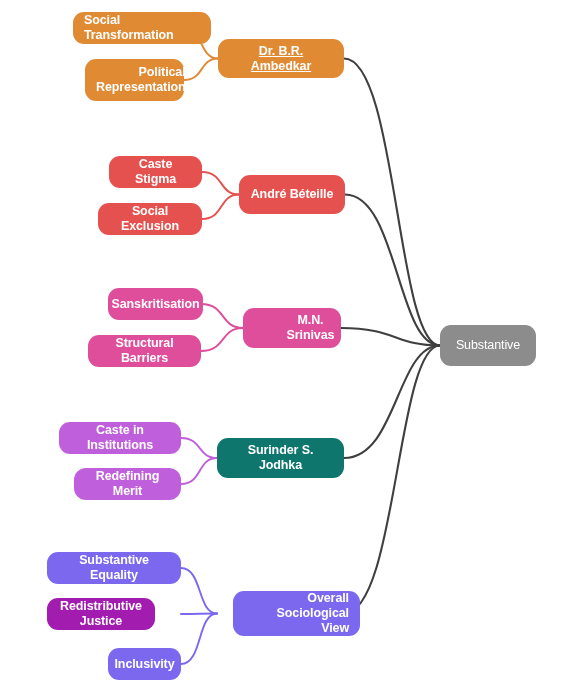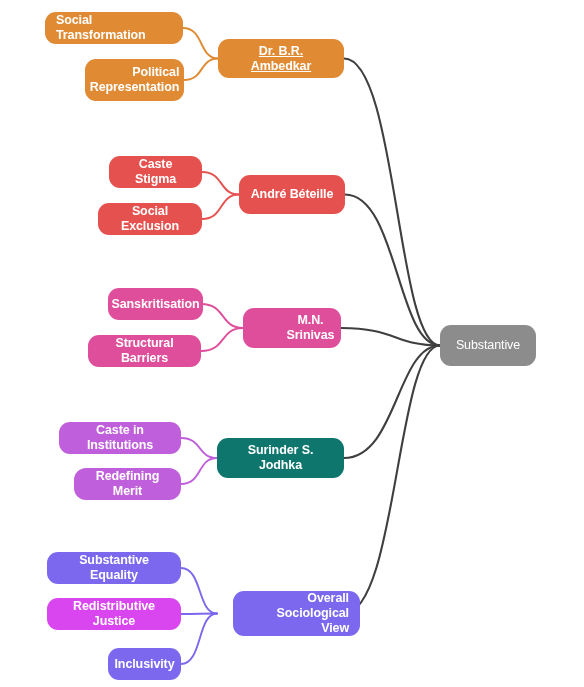--- a/index.html
+++ b/index.html
@@ -45,26 +45,27 @@
     font-size: 12.5px;
   }
   .node.branch {
     font-size: 12.5px;
   }
   .node.center {
     font-size: 12.5px;
     font-weight: normal;
   }
   .align-right {
-    justify-content: center;
+    justify-content: flex-start;
     text-align: right;
   }
   .align-left {
     justify-content: flex-end;
     text-align: left;
+    margin-left: 28px;
   }
   .align-center {
     justify-content: center;
     text-align: center;
   }
   .node-label {
     display: block;
     white-space: pre-line;
   }
 </style>
@@ -126,21 +127,21 @@
       </div>
       <div class="node leaf align-center" style="left: 74px; top: 468px; width: 107px; height: 32px; background: rgb(192, 95, 219); border-radius: 12px;">
         <span class="node-label">Redefining Merit</span>
       </div>
       <div class="node branch align-center" style="left: 217px; top: 438px; width: 127px; height: 40px; background: #0f766e;">
         <span class="node-label">Surinder S. Jodhka</span>
       </div>
       <div class="node leaf align-center" style="left: 47px; top: 552px; width: 134px; height: 32px; background: rgb(123, 104, 238);">
         <span class="node-label">Substantive Equality</span>
       </div>
-      <div class="node leaf align-center" style="left: 47px; top: 598px; width: 134px; height: 32px; background: #d946ef;">
+      <div class="node leaf align-center" style="left: 47px; top: 598px; width: 108px; height: 32px; background: #a21caf;">
         <span class="node-label">Redistributive Justice</span>
       </div>
       <div class="node leaf align-center" style="left: 108px; top: 648px; width: 73px; height: 32px; background: rgb(123, 104, 238);">
         <span class="node-label">Inclusivity</span>
       </div>
       <div class="node branch align-right" style="left: 217px; top: 591px; width: 127px; height: 45px; background: rgb(123, 104, 238); margin-left: 16px;">
         <span class="node-label">Overall Sociological
 View</span>
       </div>
       <div class="node center align-center" style="left: 440px; top: 325px; width: 96px; height: 41px; background: rgb(140, 140, 140);">

